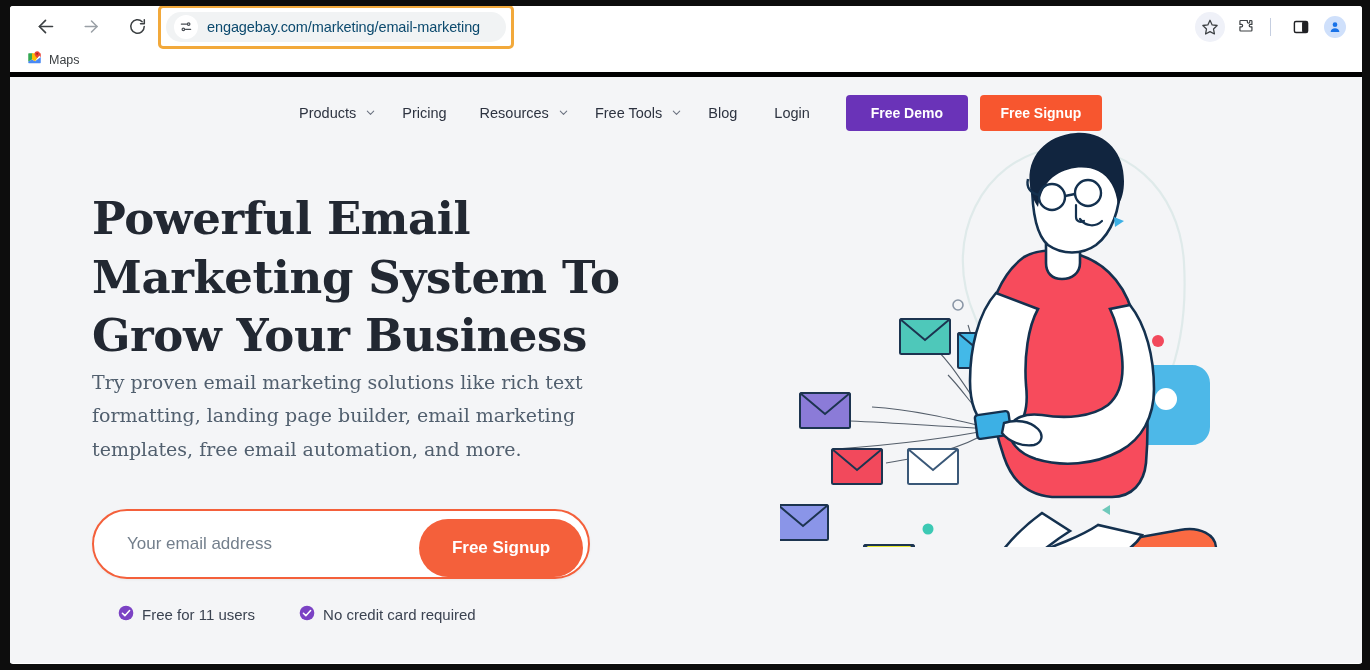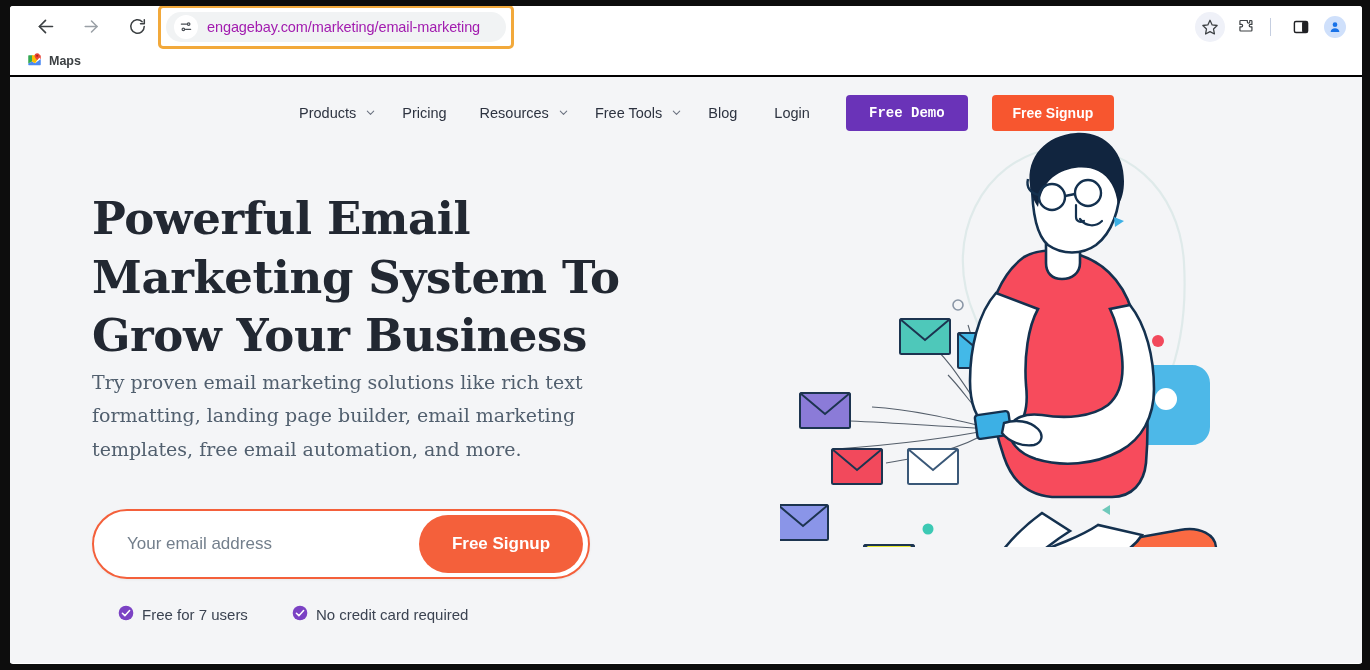--- a/index.html
+++ b/index.html
@@ -70,21 +70,21 @@
   #site-settings-icon {
     width: 24px; height: 24px;
     background: #ffffff;
     border-radius: 50%;
     display: flex; align-items: center; justify-content: center;
     flex: 0 0 auto;
   }
   #url-text {
     margin-left: 9px;
     font-size: 14.5px;
-    color: #a21caf;
+    color: #0c4a6e;
     letter-spacing: -0.1px;
     white-space: nowrap;
     text-align: right;
   }
   #toolbar-right {
     display: flex; align-items: center;
     margin-left: auto;
     padding-right: 6px;
   }
   #toolbar-right .nav-btn { margin-left: 6px; }
@@ -105,22 +105,21 @@
     display: flex; align-items: center; justify-content: center;
     margin-left: 8px; margin-right: 2px;
   }
   
   #bookmarks-bar {
     height: 30px;
     background: #ffffff;
     display: flex;
     align-items: center;
     padding-left: 10px;
-    border-bottom: 2px solid #000000;
-    font-weight: bold;
+    border-bottom: 5px solid #000000;
   }
   .bookmark {
     display: flex; align-items: center;
     padding: 3px 7px;
     border-radius: 4px;
   }
   .bookmark-label {
     font-size: 12.5px;
     color: #3c4043;
     margin-left: 7px;
@@ -178,22 +177,21 @@
     font-weight: 700;
     color: #ffffff;
     border-radius: 4px;
     height: 36px;
     display: flex; align-items: center; justify-content: center;
     white-space: nowrap;
   }
   #btn-free-demo {
     background: #6a33b8;
     width: 122px;
-    margin-right: 24px;
-    font-family: Liberation Mono, monospace;
+    margin-right: 12px;
   }
   #btn-free-signup-header {
     background: #f7562f;
     width: 122px;
   }
 
   
   #hero {
     position: relative;
     display: flex;
@@ -219,21 +217,21 @@
   
   #signup-form {
     position: relative;
     margin-top: 42px;
     width: 498px;
     height: 70px;
     background: #ffffff;
     border: 2.5px solid #f4603b;
     border-radius: 40px;
     display: flex;
-    align-items: center;
+    align-items: flex-end;
     padding: 0 5px 0 0;
     box-shadow: 0 1px 3px rgba(0,0,0,0.05);
   }
   #email-input {
     flex: 1 1 auto;
     height: 100%;
     border: 0;
     outline: 0;
     background: transparent;
     font-family: "Liberation Sans", sans-serif;
@@ -442,21 +440,21 @@
           </div>
 
           <div id="assurances">
             <div class="assurance">
               <span class="check">
                 <svg width="16" height="16" viewBox="0 0 24 24">
                   <circle cx="12" cy="12" r="11" fill="#7b42c4"></circle>
                   <polyline points="6.6,12.4 10.3,16 17.4,8.4" fill="none" stroke="#ffffff" stroke-width="2.3" stroke-linecap="round" stroke-linejoin="round"></polyline>
                 </svg>
               </span>
-              <span>Free for 7 users</span>
+              <span>Free for 11 users</span>
             </div>
             <div class="assurance">
               <span class="check">
                 <svg width="16" height="16" viewBox="0 0 24 24">
                   <circle cx="12" cy="12" r="11" fill="#7b42c4"></circle>
                   <polyline points="6.6,12.4 10.3,16 17.4,8.4" fill="none" stroke="#ffffff" stroke-width="2.3" stroke-linecap="round" stroke-linejoin="round"></polyline>
                 </svg>
               </span>
               <span>No credit card required</span>
             </div>

